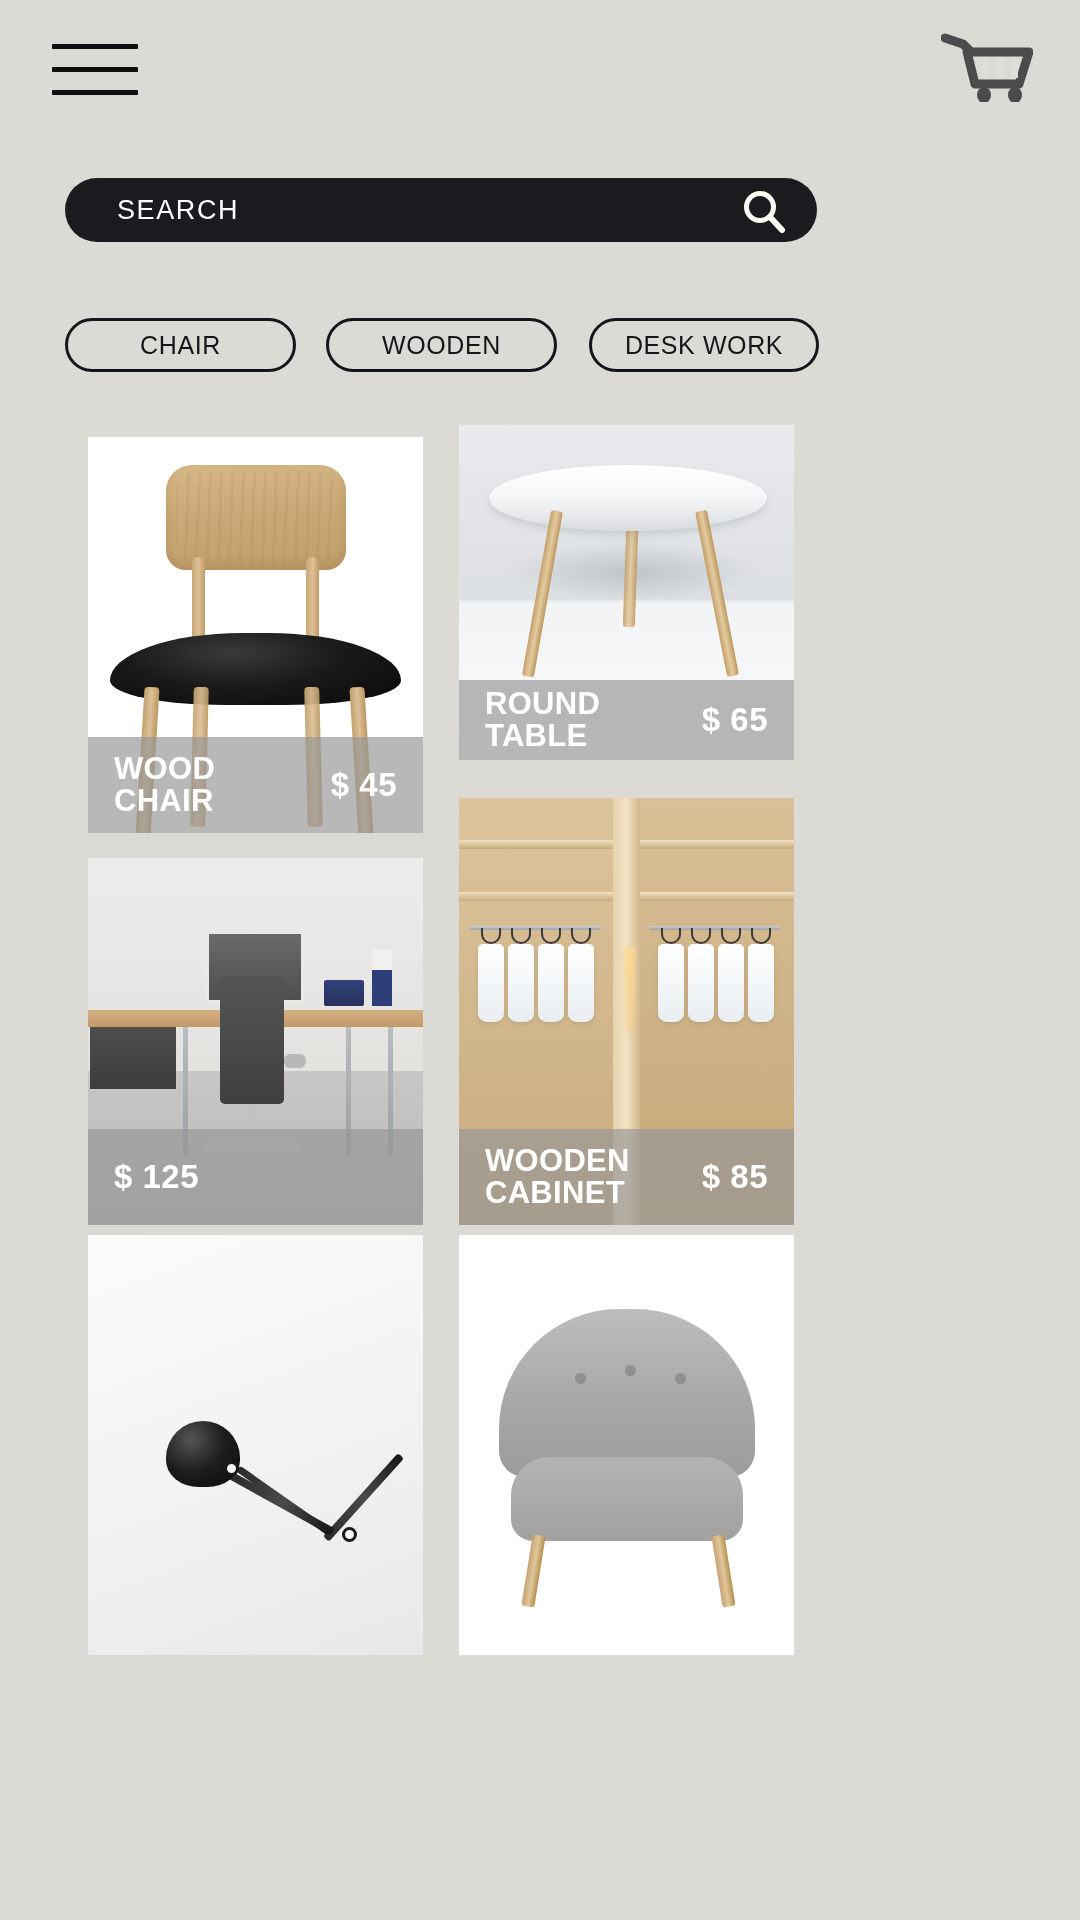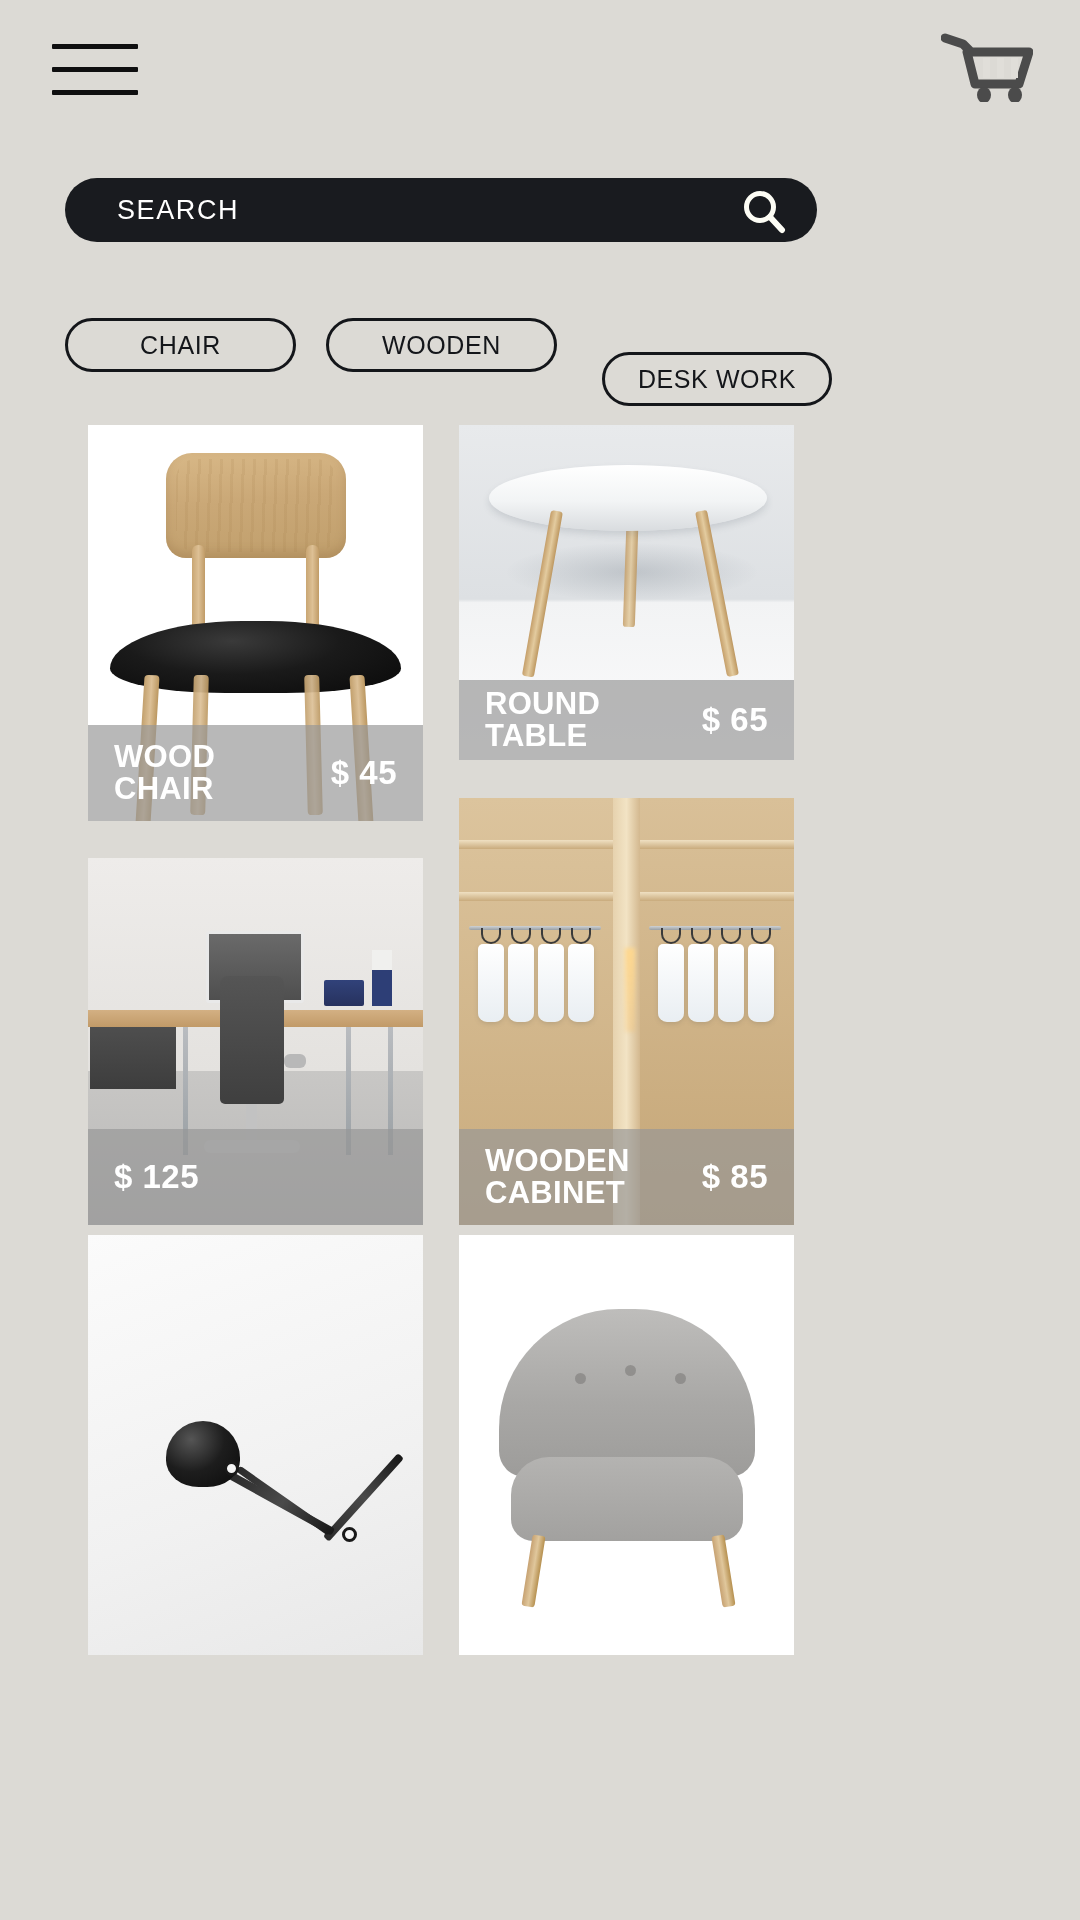--- a/index.html
+++ b/index.html
@@ -115,21 +115,21 @@
   .pill-label {
     color: #14161a;
     font-size: 25px;
     letter-spacing: 0.6px;
     font-weight: 400;
     white-space: nowrap;
     user-select: none;
   }
   .pill-0 { left: 0px;   width: 231px; }
   .pill-1 { left: 261px; width: 231px; }
-  .pill-2 { left: 537px; width: 230px; margin-top: 34px; }
+  .pill-2 { left: 524px; width: 230px; }
 
   
   .grid {
     position: absolute;
     left: 0;
     top: 425px;
     width: 1080px;
     height: 1495px;
   }
 
@@ -170,21 +170,21 @@
   .card-price {
     color: #ffffff;
     font-size: 33px;
     font-weight: 700;
     letter-spacing: 0.5px;
     white-space: nowrap;
     user-select: none;
   }
 
   
-  .card-0 { left: 88px;  top: 0px;    width: 335px; height: 396px; }
+  .card-0 { left: 88px;  top: 12px;    width: 335px; height: 396px; }
   .card-1 { left: 459px; top: 0px;    width: 335px; height: 335px; }
   .card-2 { left: 88px;  top: 433px;  width: 335px; height: 367px; }
   .card-3 { left: 459px; top: 373px;  width: 335px; height: 427px; }
   .card-4 { left: 88px;  top: 810px;  width: 335px; height: 420px; }
   .card-5 { left: 459px; top: 810px;  width: 335px; height: 420px; }
 
   .card-0 .card-overlay { height: 96px; }
   .card-1 .card-overlay { height: 80px; }
   .card-2 .card-overlay { height: 96px; }
   .card-3 .card-overlay { height: 96px; margin-top: 24px; }

